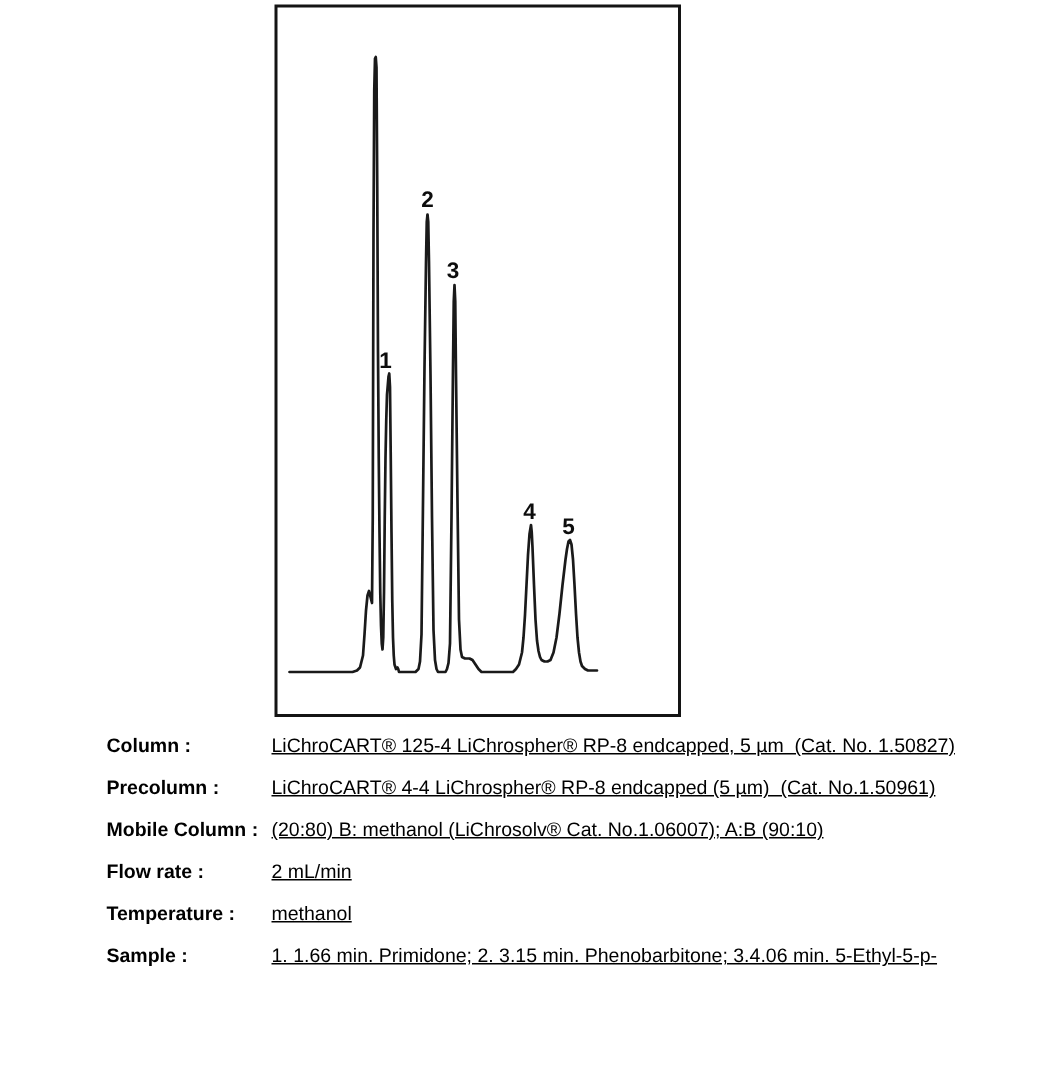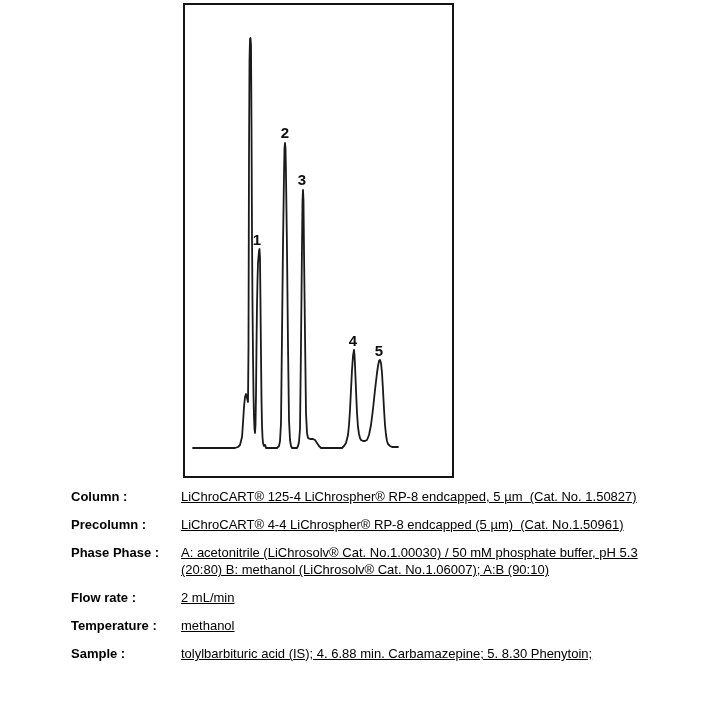--- a/index.html
+++ b/index.html
@@ -47,38 +47,37 @@
     <div class="lbl">Column :</div>
     <div class="val">LiChroCART® 125-4 LiChrospher® RP-8 endcapped, 5 µm  (Cat. No. 1.50827)</div>
   </div>
 
   <div class="row">
     <div class="lbl">Precolumn :</div>
     <div class="val">LiChroCART® 4-4 LiChrospher® RP-8 endcapped (5 µm)  (Cat. No.1.50961)</div>
   </div>
 
   <div class="row">
-    <div class="lbl">Phase Phase :</div>
+    <div class="lbl">Mobile Column :</div>
     <div>
-      <div class="val">A: acetonitrile (LiChrosolv® Cat. No.1.00030) / 50 mM phosphate buffer, pH 5.3</div>
       <div class="val">(20:80) B: methanol (LiChrosolv® Cat. No.1.06007); A:B (90:10)</div>
     </div>
   </div>
 
   <div class="row gap-md">
     <div class="lbl">Flow rate :</div>
     <div class="val">2 mL/min</div>
   </div>
 
 
   <div class="row">
     <div class="lbl">Temperature :</div>
     <div class="val">methanol</div>
   </div>
 
   <div class="row gap-lg">
     <div class="lbl">Sample :</div>
     <div>
-      <div class="val">tolylbarbituric acid (IS); 4. 6.88 min. Carbamazepine; 5. 8.30 Phenytoin;</div>
+      <div class="val">1. 1.66 min. Primidone; 2. 3.15 min. Phenobarbitone; 3.4.06 min. 5-Ethyl-5-p-</div>
     </div>
   </div>
 
 </div>
 
 </body></html>

